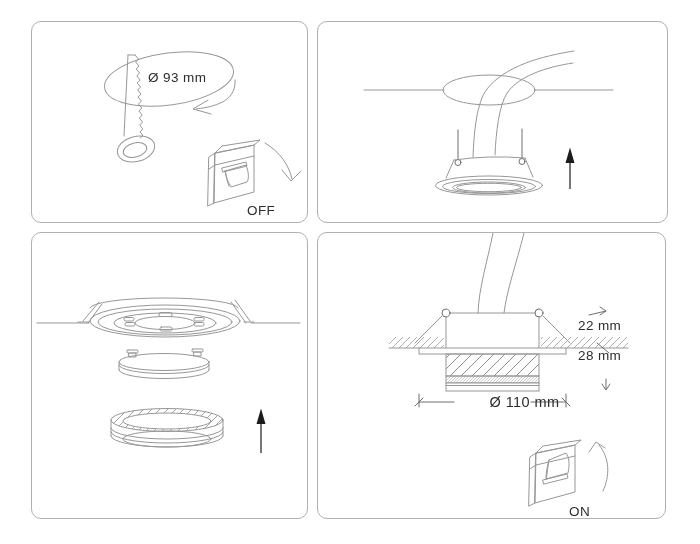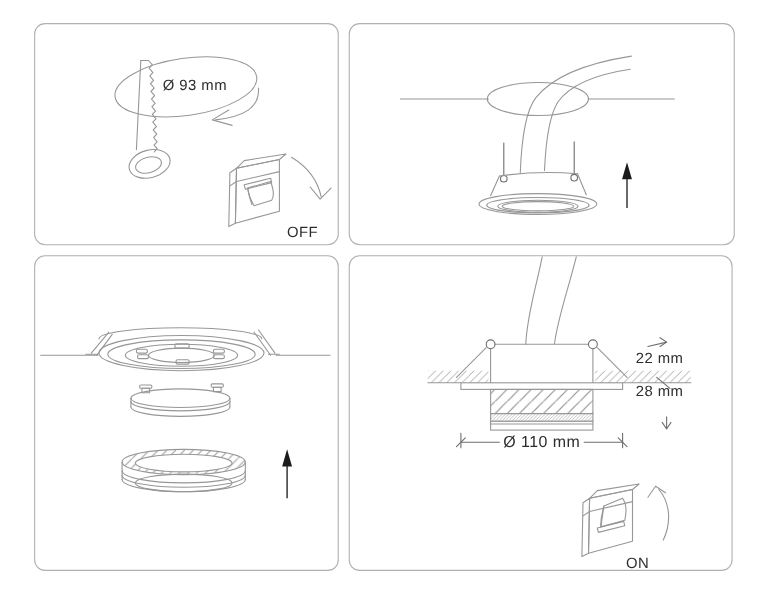--- a/index.html
+++ b/index.html
@@ -9,24 +9,24 @@
   #p2{left:317px;top:21px;width:351px;height:202px;}
   #p3{left:31px;top:232px;width:277px;height:287px;}
   #p4{left:317px;top:232px;width:349px;height:287px;}
   .panel svg{position:absolute;left:0;top:0;}
   .ln{fill:none;stroke:var(--line,#979797);stroke-width:1;stroke-linecap:round;stroke-linejoin:round;}
   .lnd{fill:none;stroke:var(--line-dark,#6e6e6e);stroke-width:1;stroke-linecap:round;stroke-linejoin:round;}
   .wfill{fill:#fff;stroke:var(--line,#979797);stroke-width:1;}
   .arr{fill:var(--arrow,#1c1c1c);stroke:none;}
   .arrln{fill:none;stroke:var(--arrow,#1c1c1c);stroke-width:1.2;}
   .lbl{position:absolute;font-size:13.5px;color:var(--text,#2d2d2d);letter-spacing:.4px;white-space:nowrap;}
-  .lbl.big{font-size:14.5px;}
+  .lbl.big{font-size:14.5px;margin-left:32px;}
   #dia110{left:136px;top:161px;width:77px;text-align:center;}
   #dia93{left:116px;top:48px;}
-  #offlbl{left:229px;top:181px;text-align:center;}
+  #offlbl{left:215px;top:181px;text-align:center;}
   #onlbl{left:251px;top:255px;margin-top:16px;}
   #d22{left:260px;top:85px;}
   #d28{left:260px;top:115px;}
 </style>
 </head>
 <body>
 
 <svg width="0" height="0" style="position:absolute">
   <defs>
     <pattern id="hatchA" width="8" height="8" patternUnits="userSpaceOnUse">

